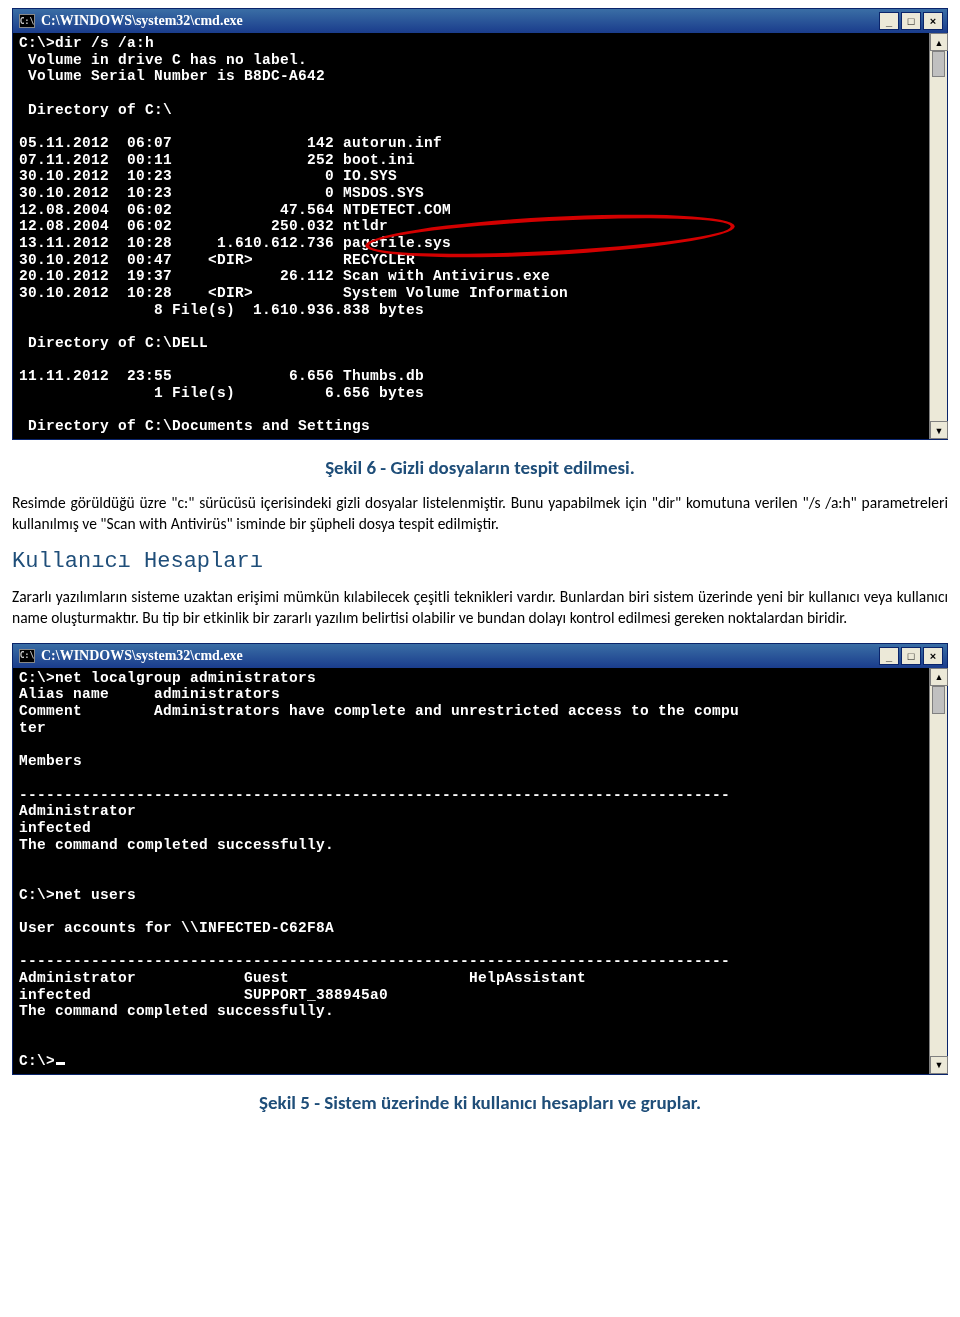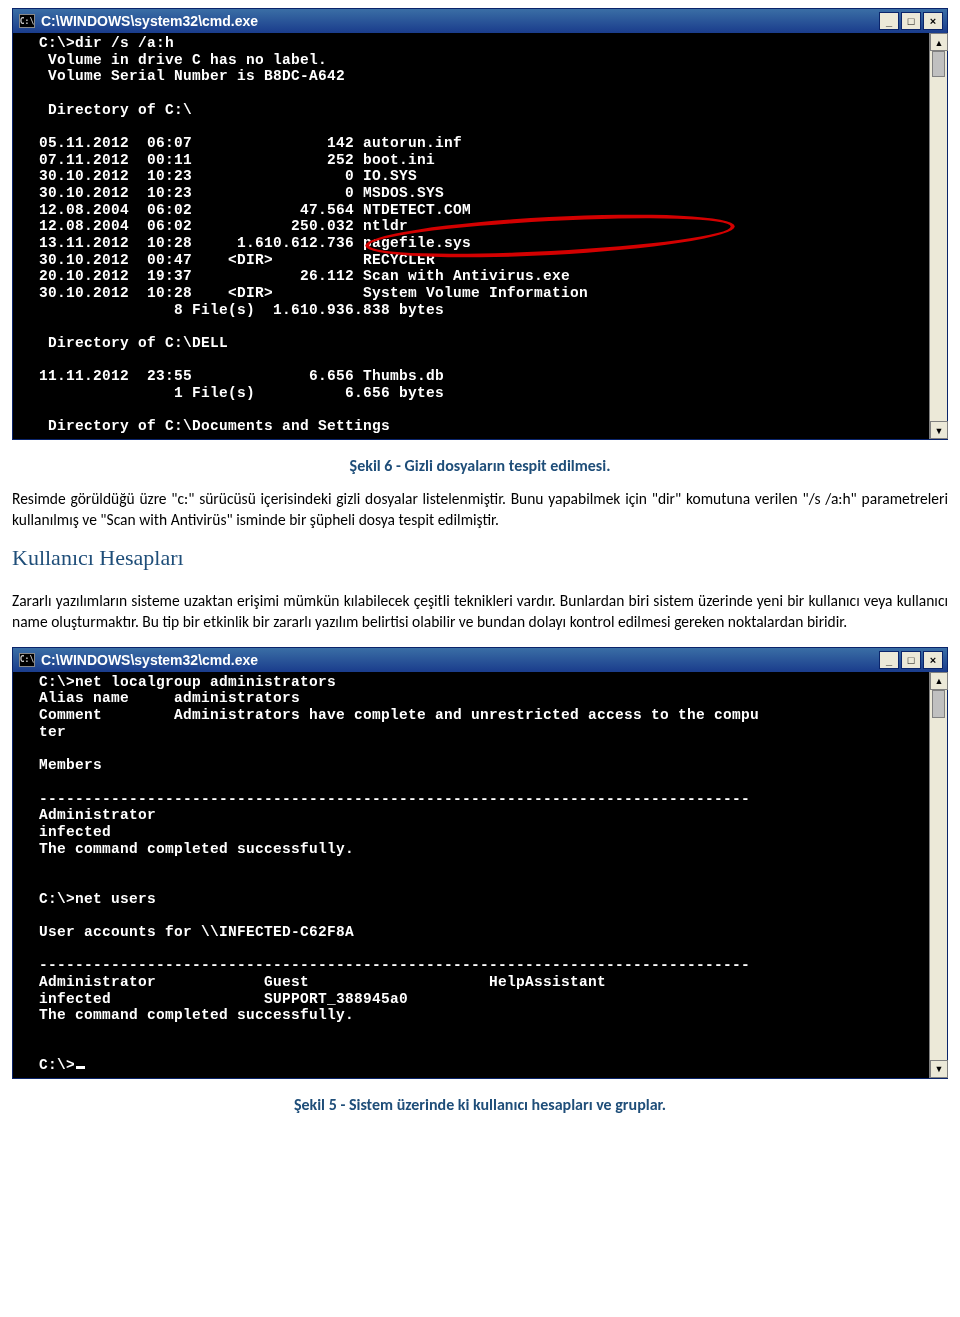--- a/index.html
+++ b/index.html
@@ -1,33 +1,33 @@
 <!DOCTYPE html>
 <html><head>
 <meta charset="utf-8">
 <style>
   * { margin:0; padding:0; box-sizing:border-box; }
   body { background:#fff; font-family:Calibri,Arial,sans-serif; width:960px; margin:0 auto; padding:4px 12px 20px; color:#000; }
   .cmd-window { border:1px solid #0a246a; background:#000; margin:4px auto; box-shadow:0 0 0 1px #7f9db9 inset; }
   .titlebar { background:linear-gradient(#3a6ea5,#1a3c8c); color:#fff; font-family:Tahoma,Arial,sans-serif; font-size:14px; font-weight:bold; padding:3px 2px 3px 6px; display:flex; align-items:center; }
   .titlebar .cmd-icon{ width:16px; height:14px; background:#000; border:1px solid #888; margin-right:6px; display:inline-flex; align-items:center; justify-content:center; font-size:8px; color:#ccc; font-family:Consolas,monospace; }
-  .titlebar .title-text{ flex:1; }
+  .titlebar .title-text{ flex:1;font-family:Liberation Serif, serif; }
   .winbtns{ display:flex; gap:2px; margin-right:2px;}
   .winbtn{ width:20px; height:18px; background:#ece9d8; border:1px solid #0a246a; color:#000; font-family:Marlett,Arial; font-size:11px; font-weight:bold; display:flex; align-items:center; justify-content:center; cursor:pointer;}
   .terminal-wrap{ position:relative; background:#000; }
-  .terminal{ background:#000; color:#fff; font-family:"Lucida Console","Courier New",monospace; font-size:14.5px; line-height:1.15; padding:2px 4px 4px 6px; white-space:pre; letter-spacing:0.3px; overflow:hidden; font-weight:bold;margin-left:20px;}
+  .terminal{ background:#000; color:#fff; font-family:"Lucida Console","Courier New",monospace; font-size:14.5px; line-height:1.15; padding:2px 4px 4px 6px; white-space:pre; letter-spacing:0.3px; overflow:hidden; font-weight:bold;}
   .term1{ padding-right:20px; }
   .scrollbar{ position:absolute; right:0; top:0; bottom:0; width:18px; background:#ece9d8; border-left:1px solid #808080;}
   .scroll-arrow{ position:absolute; left:0; width:18px; height:18px; background:#ece9d8; border:1px solid #808080; display:flex; align-items:center; justify-content:center; font-size:9px; color:#000;}
   .scroll-arrow.up{ top:0;}
   .scroll-arrow.down{ bottom:0;}
   .scroll-thumb{ position:absolute; left:2px; right:2px; background:#c0c0c0; border:1px solid #808080;}
-  .caption{ text-align:center; color:#1f4e79; font-weight:bold; font-size:16px; margin:16px 0 14px;}
+  .caption{ text-align:center; color:#1f4e79; font-weight:bold; font-size:19px; margin:16px 0 14px;}
   .body-text{ font-size:15.5px; text-align:justify; line-height:1.35; margin:6px 0;}
-  .section-heading{ color:#1f4e79; font-family:Liberation Serif, serif; font-size:22px; font-weight:500; margin:14px 0 20px;}
+  .section-heading{ color:#1f4e79; font-family:Liberation Mono, monospace; font-size:22px; font-weight:500; margin:14px 0 13px;}
   .circle-highlight{ position:absolute; border:4px solid #d30000; border-radius:50%; transform:rotate(-3deg); pointer-events:none;}
   .cursor-block{ display:inline-block; width:9px; height:3px; background:#fff; vertical-align:baseline; margin-left:1px;}
 </style>
 </head>
 <body>
 
 <div class="cmd-window">
   <div class="titlebar">
     <span class="cmd-icon">C:\</span>
     <span class="title-text">C:\WINDOWS\system32\cmd.exe</span>

